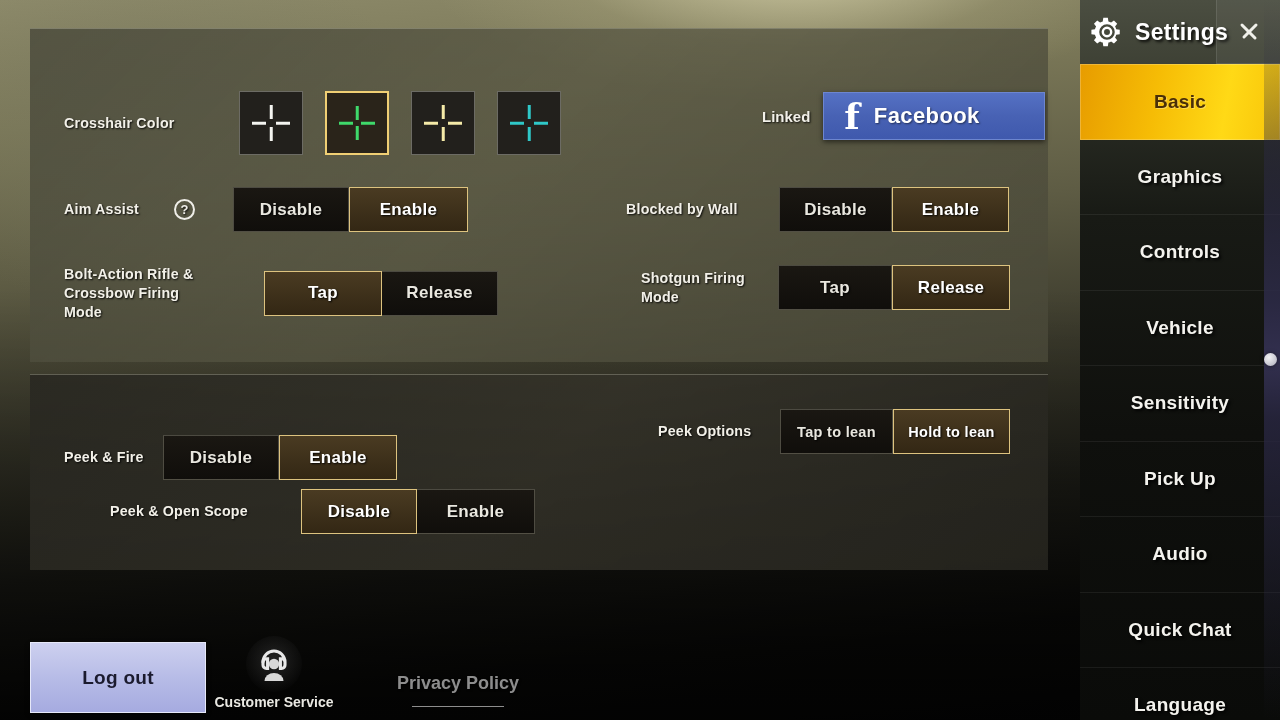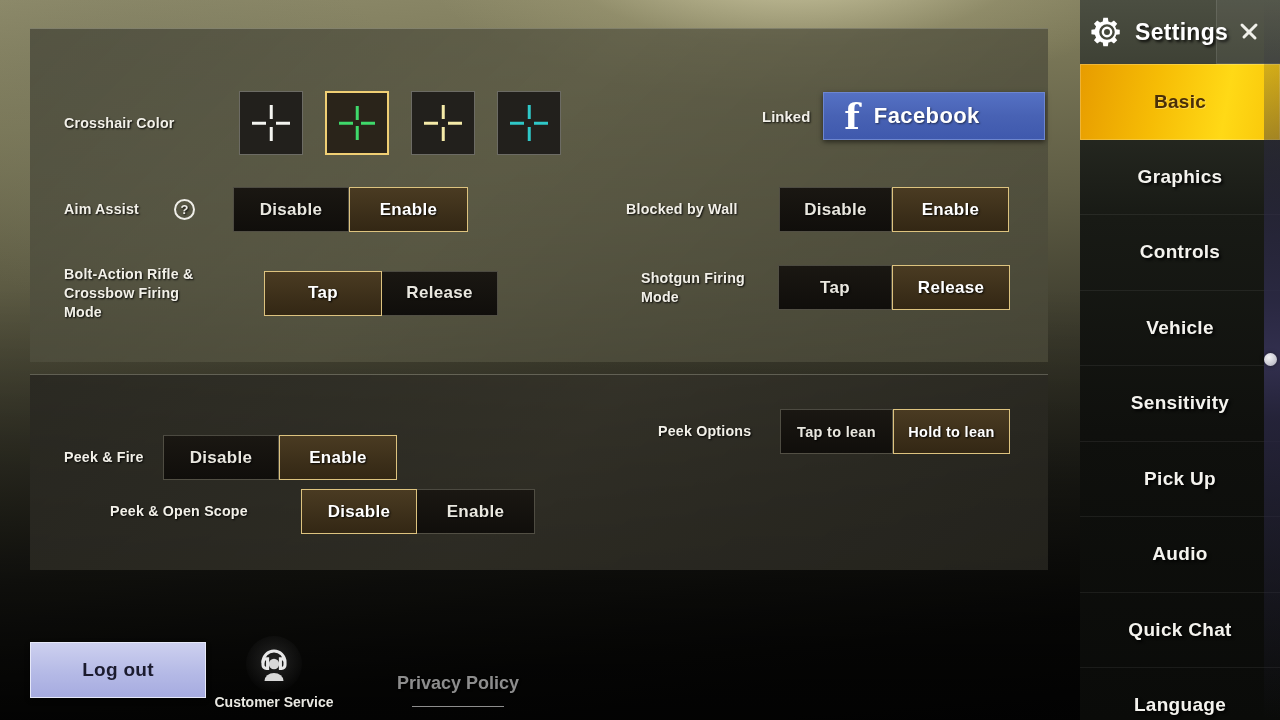--- a/index.html
+++ b/index.html
@@ -119,21 +119,21 @@
   #fb-text {
     color: #ffffff; font-size: 22px; font-weight: bold; letter-spacing: 0.4px;
     font-family: "Liberation Sans Narrow", "Liberation Sans", sans-serif;
     text-shadow: 1px 1px 2px rgba(0,0,0,0.5);
     flex: 1; text-align: left;
   }
 
   
   #logout-btn {
     position: absolute; left: 30px; top: 642px;
-    width: 176px; height: 56px;
+    width: 176px; height: 71px;
     background: linear-gradient(180deg, #cdd0ef 0%, #b5bae6 55%, #a6abe0 100%);
     border: 1px solid #e6e8f8;
     box-shadow: 0 2px 4px rgba(0,0,0,0.6);
     display: flex; align-items: center; justify-content: center;
     cursor: pointer;
   }
   #logout-label {
     color: #1b1b2e; font-size: 19px; font-weight: bold;
     font-family: "Liberation Sans Narrow", "Liberation Sans", sans-serif;
     letter-spacing: 0.3px;

